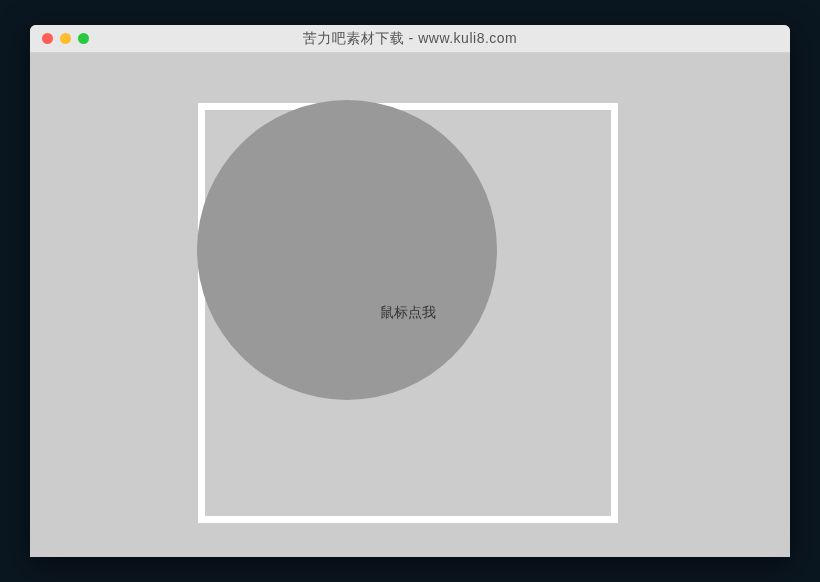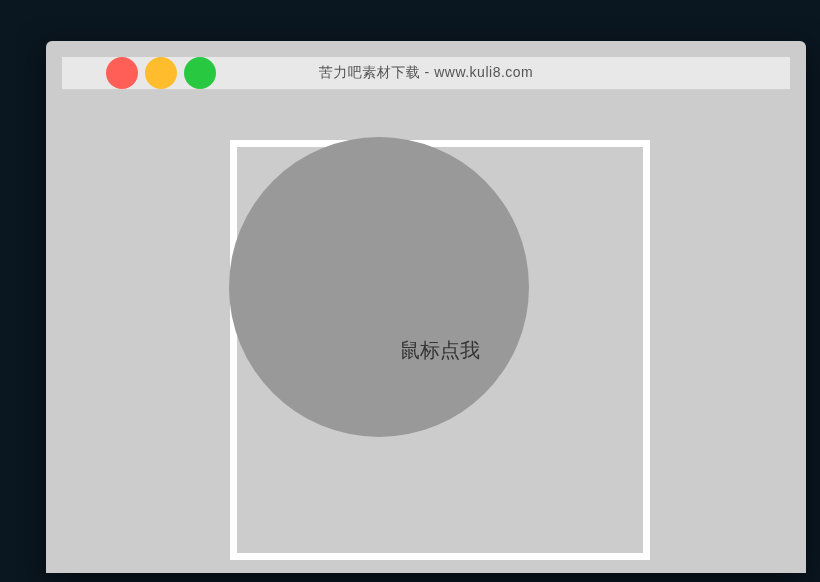--- a/index.html
+++ b/index.html
@@ -1,17 +1,17 @@
 <!DOCTYPE html>
 <html><head>
   <meta charset="utf-8">
   <style>
     * {
       margin: 0;
-      padding: 16px;
+      padding: 0;
       box-sizing: border-box;
     }
     body {
       width: 820px;
       height: 582px;
       background: #0a1620;
       display: flex;
       align-items: center;
       justify-content: center;
       font-family: "Microsoft YaHei", "SimHei", sans-serif;
@@ -79,21 +79,21 @@
       width: 300px;
       height: 300px;
       border-radius: 50%;
       background: #999999;
     }
     .center-label {
       position: absolute;
       top: 50%;
       left: 50%;
       transform: translate(-50%, -50%);
-      font-size: 20px;
+      font-size: 14px;
       color: #333333;
       white-space: nowrap;
     }
   </style>
 </head>
 <body>
 
 <div class="window">
   <div class="titlebar">
     <div class="traffic-lights">

